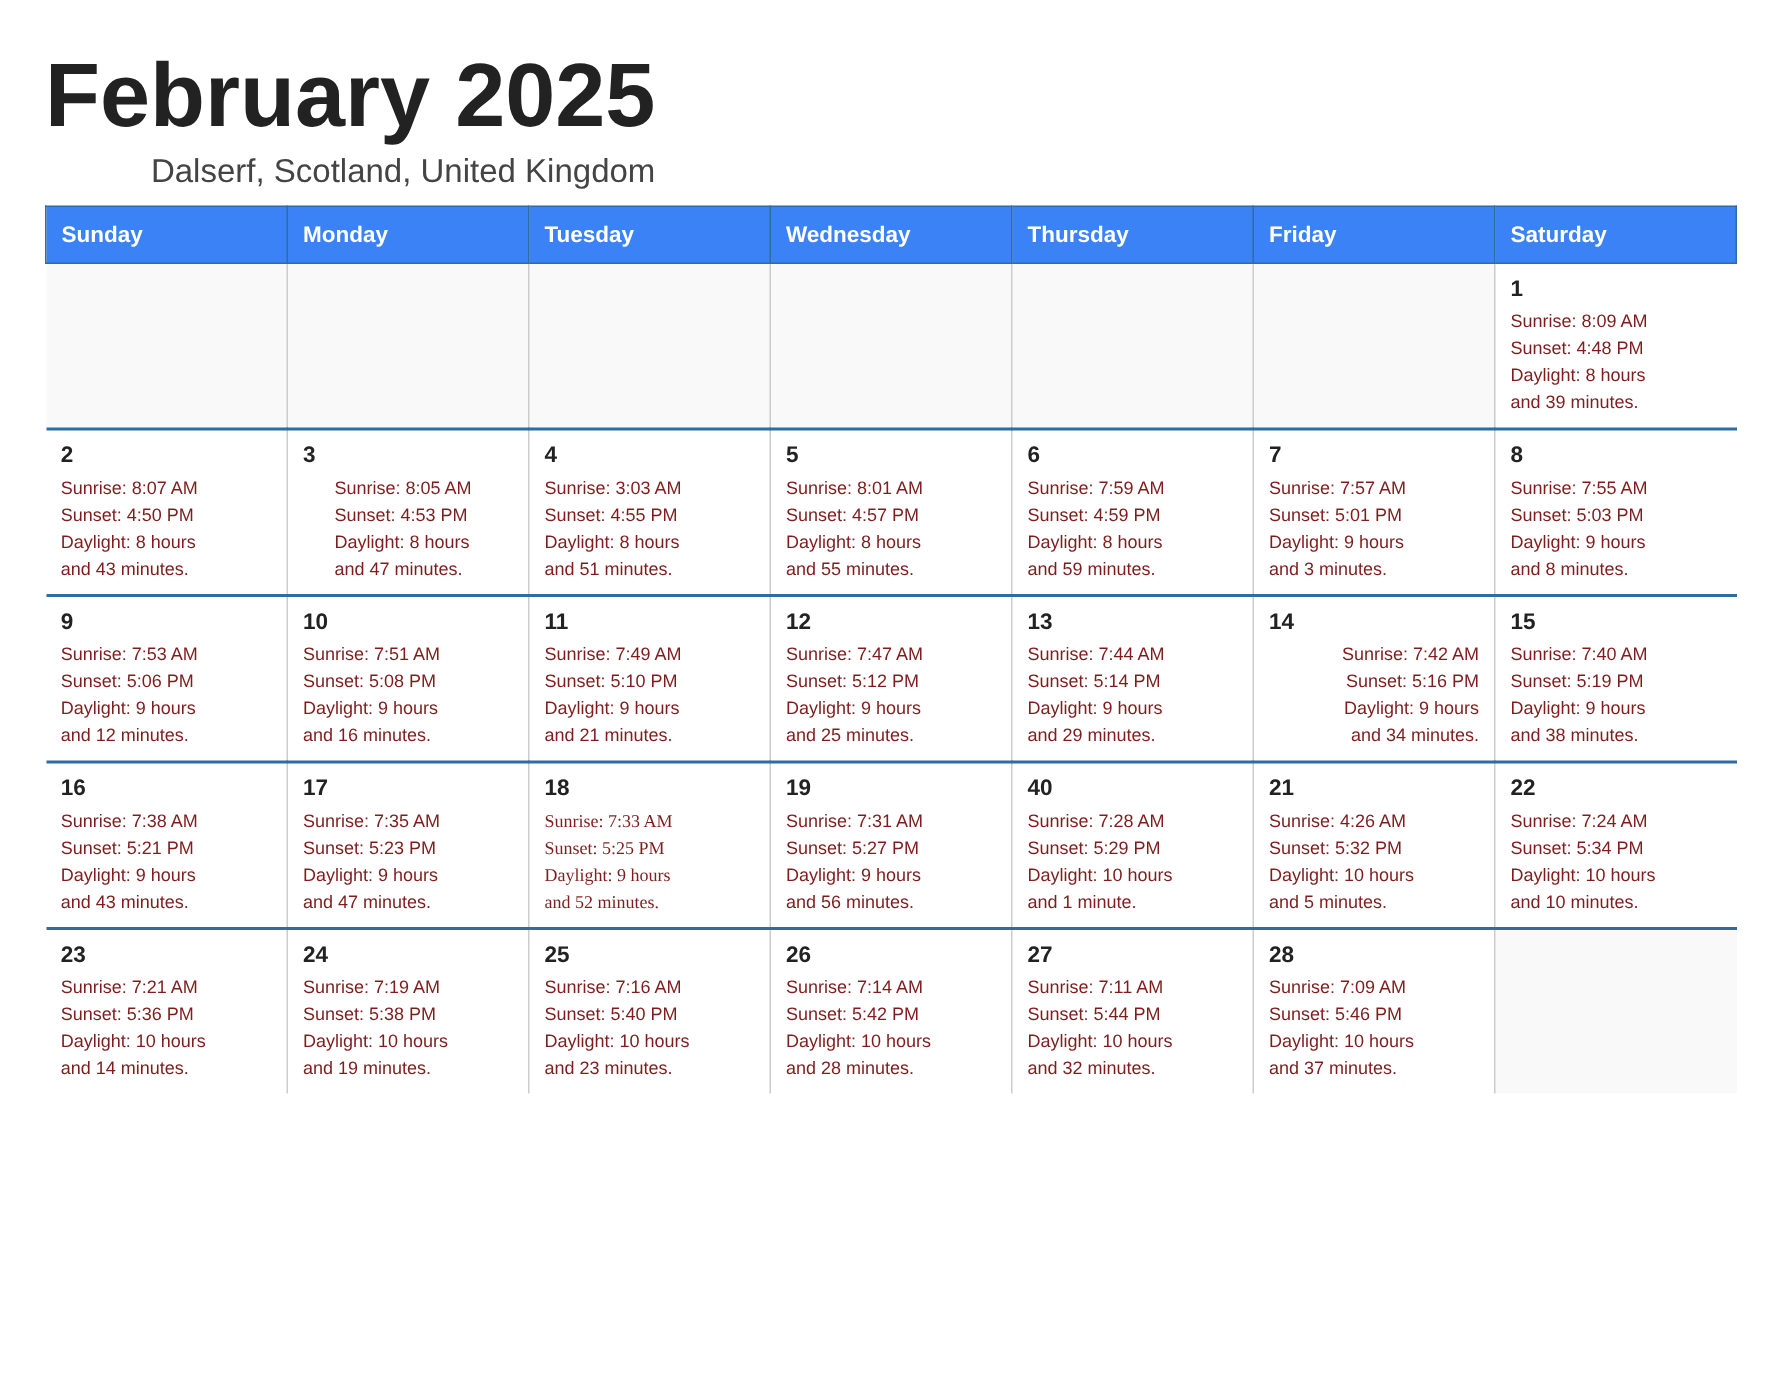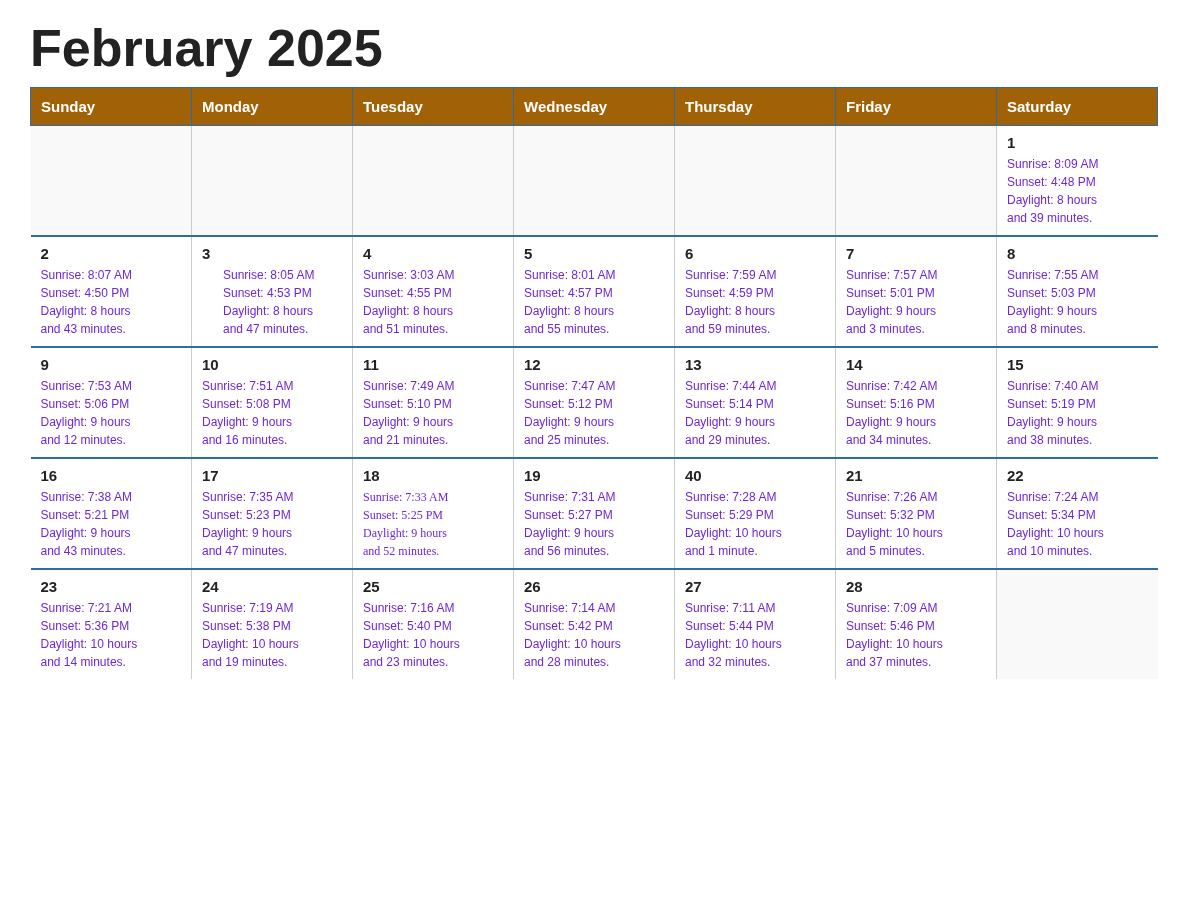--- a/index.html
+++ b/index.html
@@ -42,37 +42,38 @@
     }
     .logo-blue {
       color: #1a6b9e;
       font-size: 28px;
       font-weight: bold;
     }
     .title-section {
       text-align: right;
     }
     .page-title {
-      font-size: 52px;
+      font-size: 60px;
       font-weight: bold;
       color: #222;
       line-height: 1.1;
+      margin-top: 11px;
     }
     .subtitle {
       font-size: 22px;
       color: #444;
       margin-top: 4px;
     }
     table {
       width: 100%;
       border-collapse: collapse;
       margin-top: 8px;
     }
     thead tr {
-      background-color: #a16207;
+      background-color: #3b82f6;
       padding-left: 44px;
     }
     thead th {
       color: white;
       font-size: 15px;
       font-weight: bold;
       padding: 10px 10px;
       text-align: left;
       border: 1px solid #2e6da4;
     }
@@ -91,36 +92,37 @@
     tbody td:last-child {
       border-right: none;
     }
     .day-number {
       font-size: 15px;
       font-weight: bold;
       margin-bottom: 4px;
     }
     .day-info {
       font-size: 12px;
-      color: #6d28d9;
+      color: #7f1d1d;
       line-height: 1.5;
     }
     tbody tr:last-child {
       border-bottom: none;
     }
     .empty-cell {
       background: #f9f9f9;
     }
   </style>
 </head>
 <body>
 
 <div class="header">
   <div class="title-section">
     <div class="page-title">February 2025</div>
+    <div class="subtitle">Dalserf, Scotland, United Kingdom</div>
   </div>
 </div>
 
 <table>
   <thead>
     <tr>
       <th>Sunday</th>
       <th>Monday</th>
       <th>Tuesday</th>
       <th>Wednesday</th>
@@ -227,21 +229,21 @@
         </td>
         <td>
           <div class="day-number">13</div>
           <div class="day-info" style="white-space: pre-line;">Sunrise: 7:44 AM
 Sunset: 5:14 PM
 Daylight: 9 hours
 and 29 minutes.</div>
         </td>
         <td>
           <div class="day-number">14</div>
-          <div class="day-info" style="white-space: pre-line;">Sunrise: 7:42 AM
+          <div class="day-info" style="white-space: pre-line; text-align: right;">Sunrise: 7:42 AM
 Sunset: 5:16 PM
 Daylight: 9 hours
 and 34 minutes.</div>
         </td>
         <td>
           <div class="day-number">15</div>
           <div class="day-info" style="white-space: pre-line;">Sunrise: 7:40 AM
 Sunset: 5:19 PM
 Daylight: 9 hours
 and 38 minutes.</div>
@@ -278,21 +280,21 @@
         </td>
         <td>
           <div class="day-number">40</div>
           <div class="day-info" style="white-space: pre-line;">Sunrise: 7:28 AM
 Sunset: 5:29 PM
 Daylight: 10 hours
 and 1 minute.</div>
         </td>
         <td>
           <div class="day-number">21</div>
-          <div class="day-info" style="white-space: pre-line;">Sunrise: 7:26 AM
+          <div class="day-info" style="white-space: pre-line;">Sunrise: 4:26 AM
 Sunset: 5:32 PM
 Daylight: 10 hours
 and 5 minutes.</div>
         </td>
         <td>
           <div class="day-number">22</div>
           <div class="day-info" style="white-space: pre-line;">Sunrise: 7:24 AM
 Sunset: 5:34 PM
 Daylight: 10 hours
 and 10 minutes.</div>

